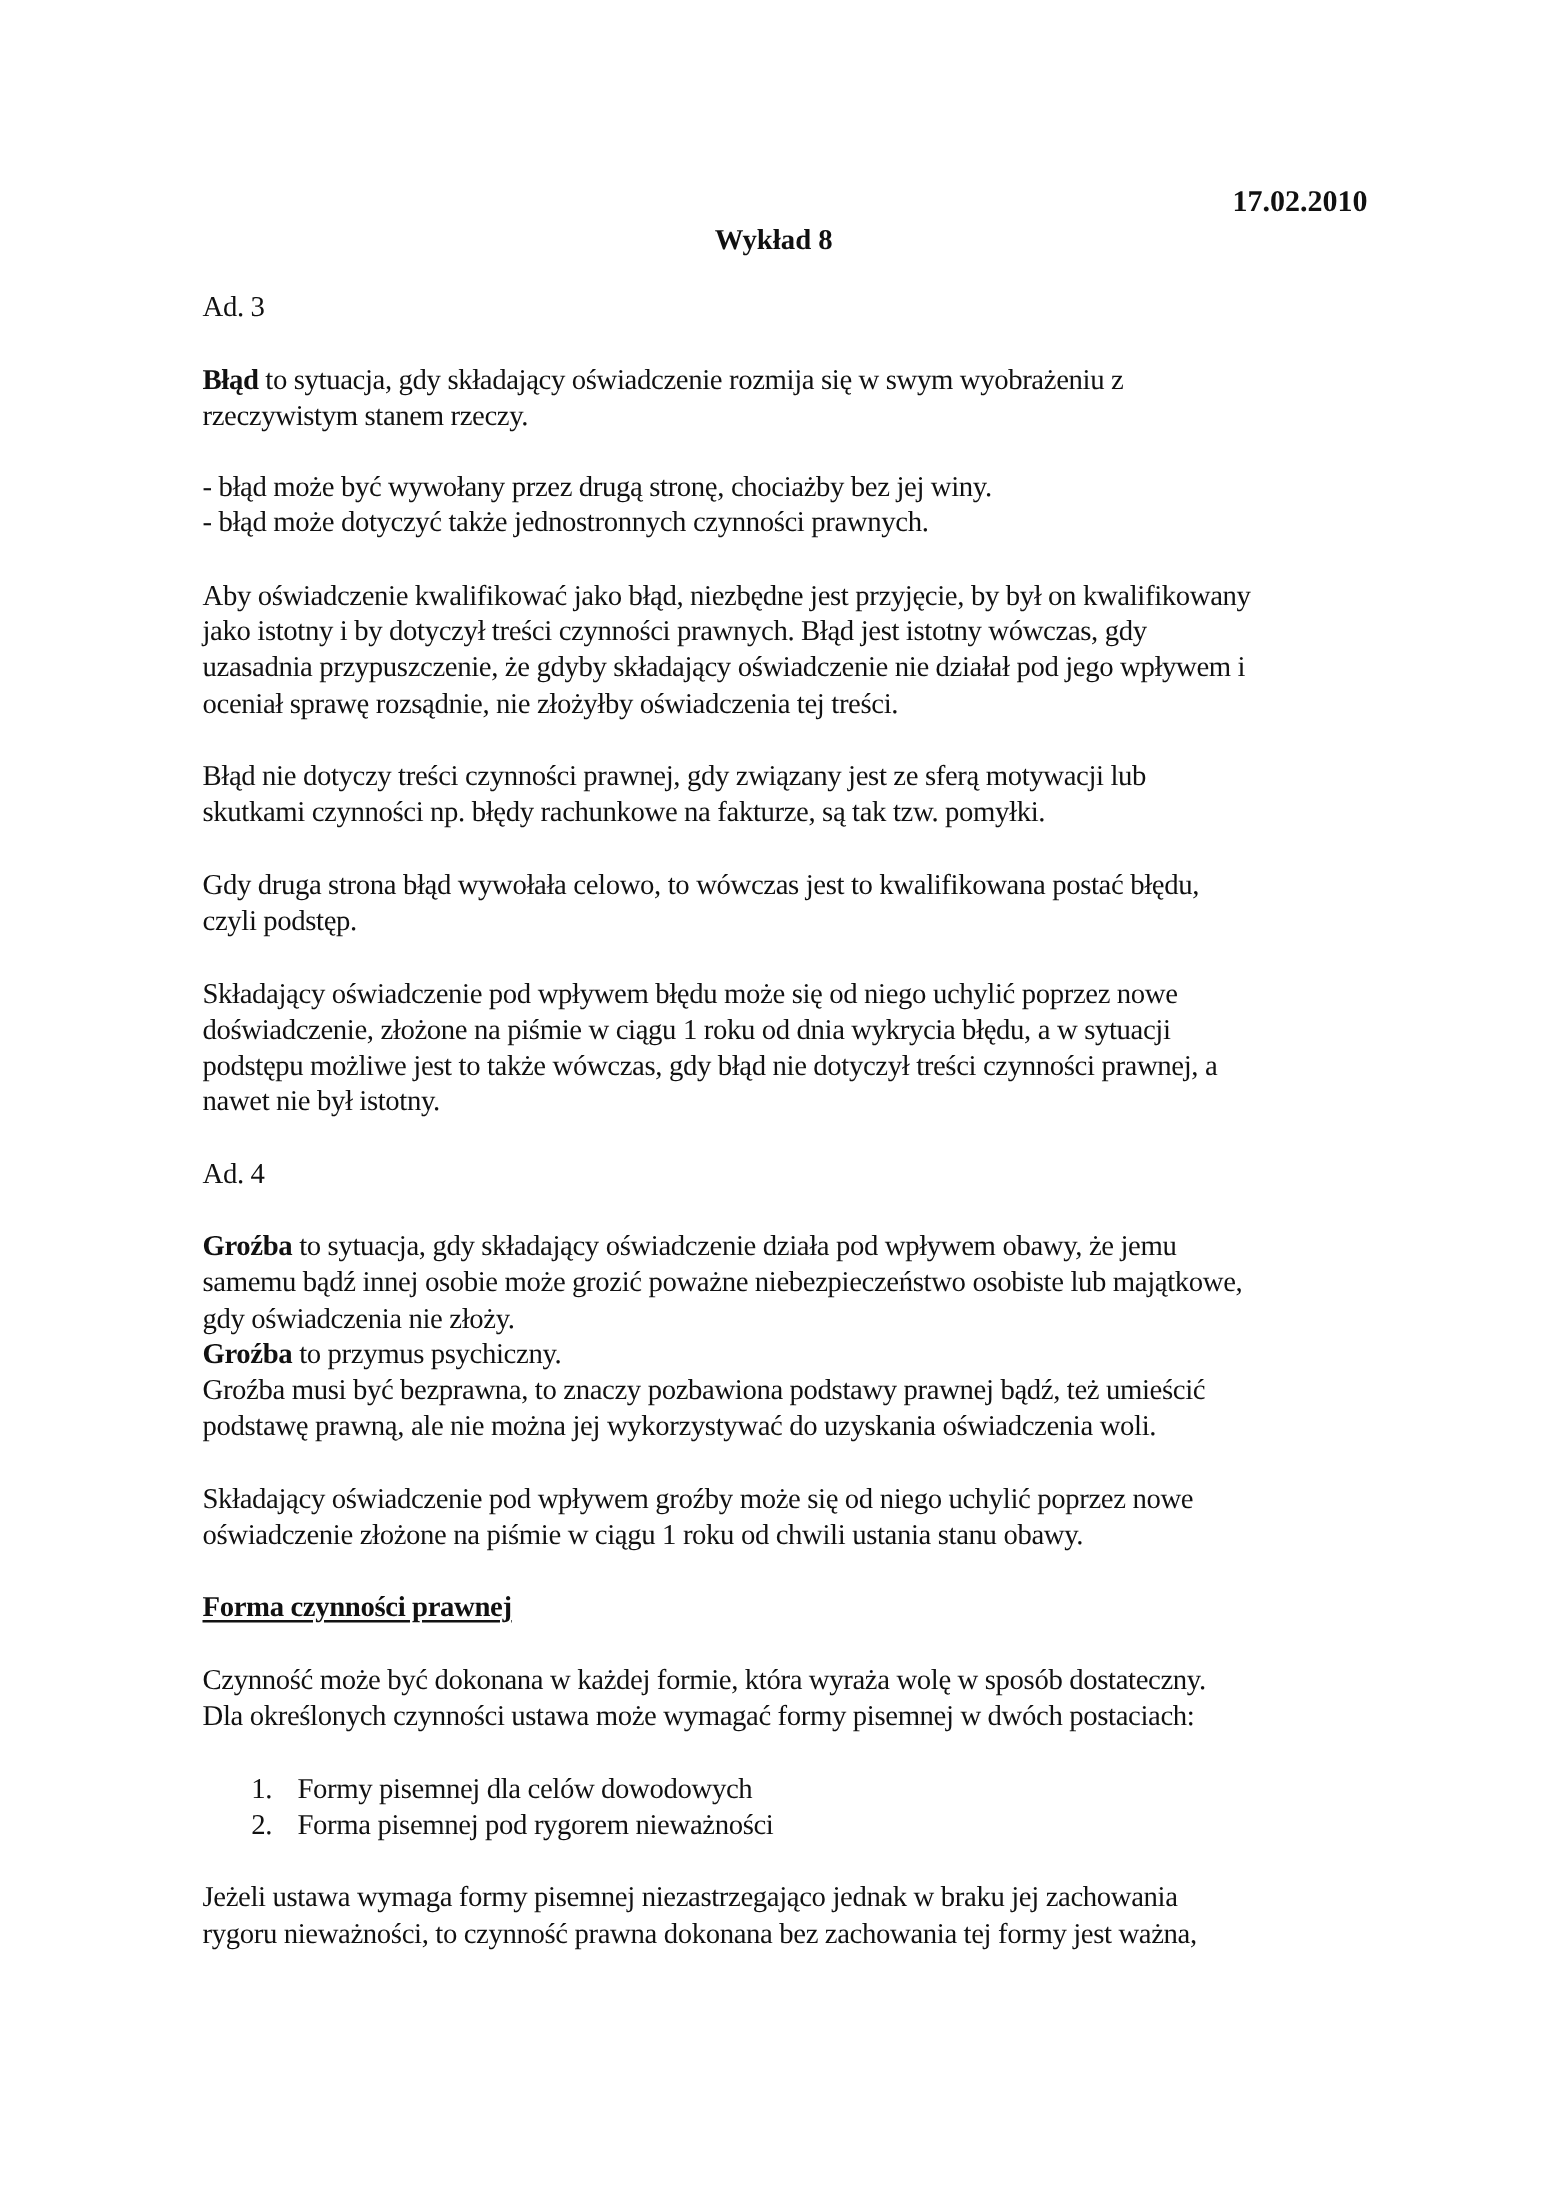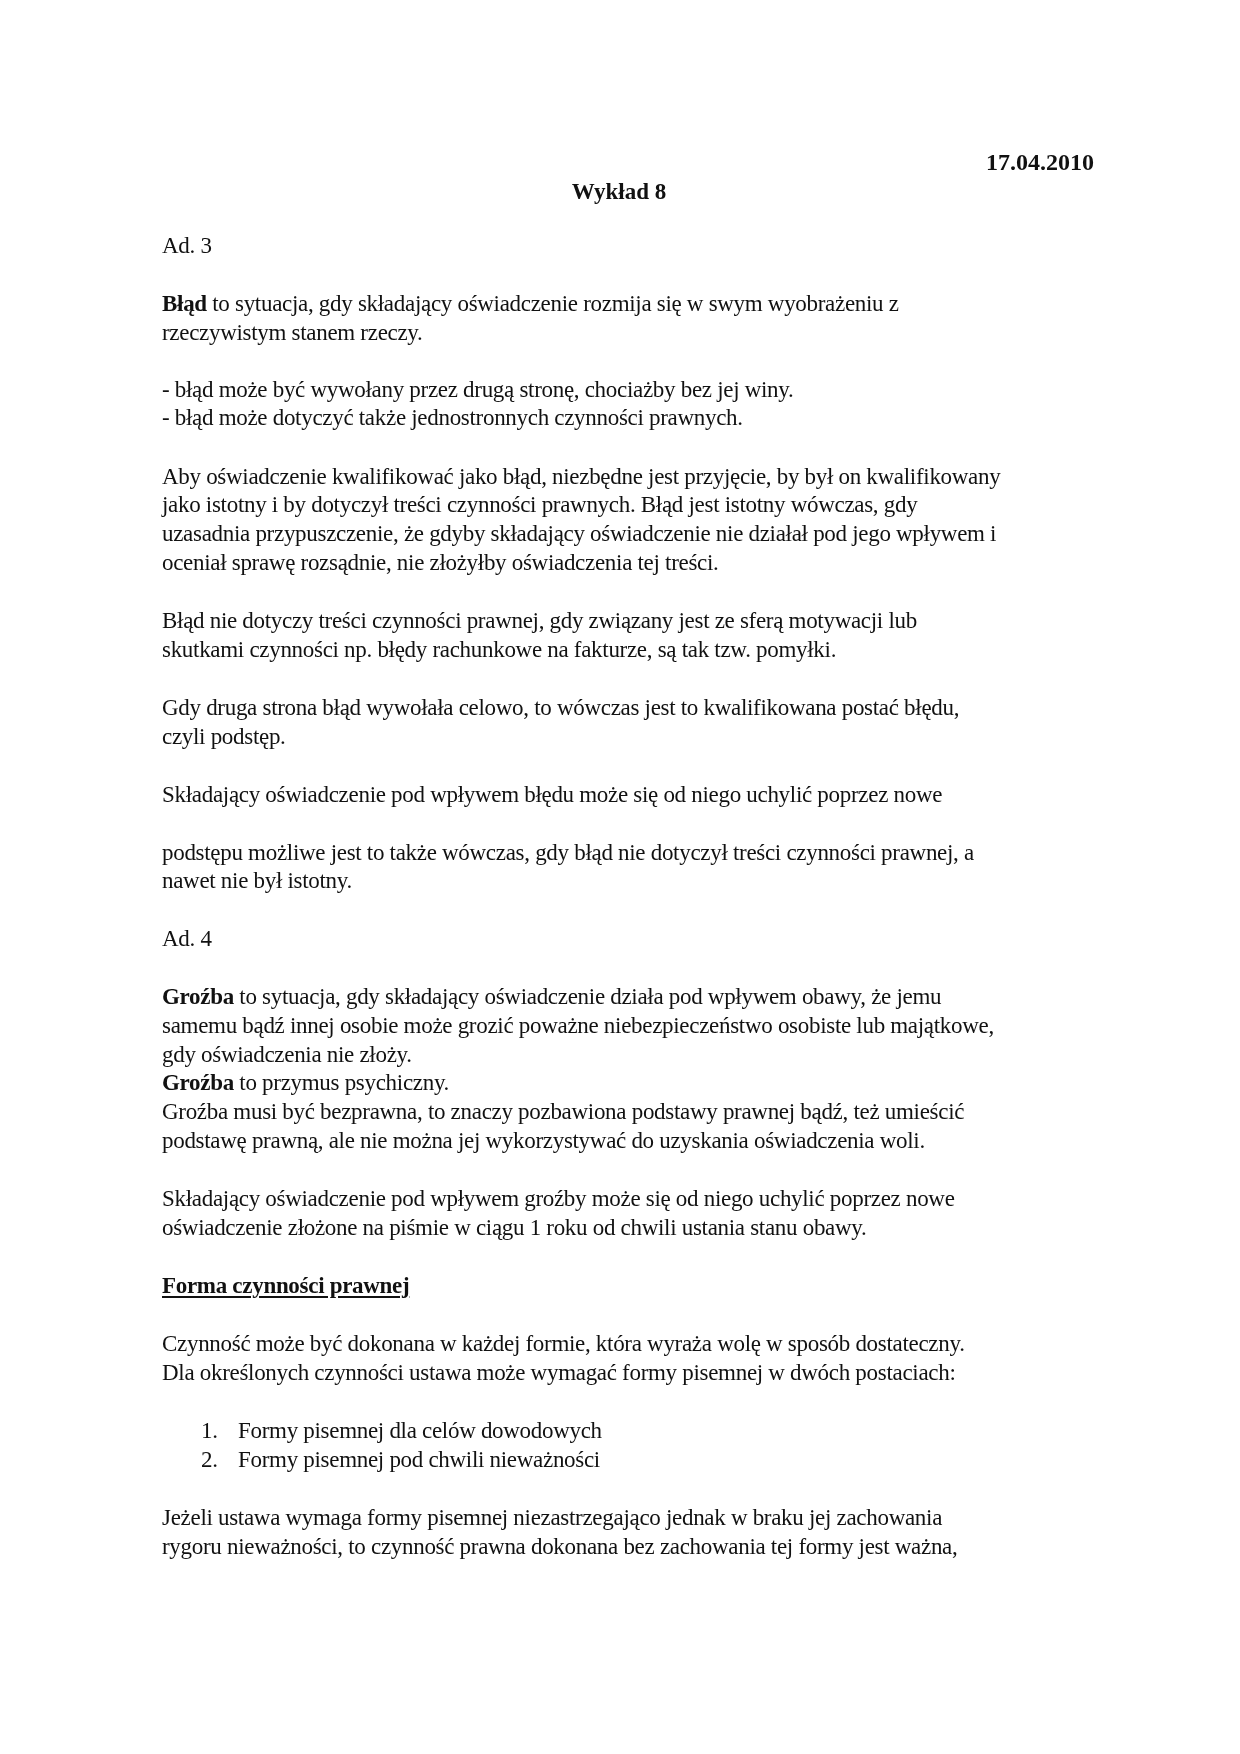--- a/index.html
+++ b/index.html
@@ -28,21 +28,21 @@
   }
   .title span { position: relative; left: -1px; margin-top: 48px; }
   .li-num { position: absolute; left: 186px; }
   .li-text { position: absolute; left: 223px; }
 </style>
 </head>
 <body>
 
 <div class="page">
 
-  <div class="date">17.04.2010</div>
+  <div class="date">17.02.2010</div>
   <div class="title"><span>Wykład 8</span></div>
 
   <div class="line" style="top:232px">Ad. 3</div>
 
   <div class="line" style="top:290px"><span class="b">Błąd</span><span> to sytuacja, gdy składający oświadczenie rozmija się w swym wyobrażeniu z</span></div>
   <div class="line" style="top:319px">rzeczywistym stanem rzeczy.</div>
 
   <div class="line" style="top:376px">- błąd może być wywołany przez drugą stronę, chociażby bez jej winy.</div>
   <div class="line" style="top:404px">- błąd może dotyczyć także jednostronnych  czynności prawnych.</div>
 
@@ -51,20 +51,21 @@
   <div class="line" style="top:520px">uzasadnia przypuszczenie, że gdyby składający oświadczenie nie działał pod jego wpływem i</div>
   <div class="line" style="top:549px">oceniał sprawę rozsądnie, nie złożyłby oświadczenia tej treści.</div>
 
   <div class="line" style="top:607px">Błąd nie dotyczy treści czynności prawnej, gdy związany jest ze sferą motywacji lub</div>
   <div class="line" style="top:636px">skutkami czynności np. błędy rachunkowe na fakturze, są tak tzw. pomyłki.</div>
 
   <div class="line" style="top:694px">Gdy druga strona błąd wywołała celowo, to wówczas jest to kwalifikowana postać błędu,</div>
   <div class="line" style="top:723px">czyli podstęp.</div>
 
   <div class="line" style="top:781px">Składający oświadczenie pod wpływem błędu może się od niego uchylić poprzez nowe</div>
+  <div class="line" style="top:810px">doświadczenie, złożone na piśmie w ciągu 1 roku od dnia wykrycia błędu, a w sytuacji</div>
   <div class="line" style="top:839px">podstępu możliwe jest to także wówczas, gdy błąd nie dotyczył treści czynności prawnej, a</div>
   <div class="line" style="top:867px">nawet nie był istotny.</div>
 
   <div class="line" style="top:925px">Ad. 4</div>
 
   <div class="line" style="top:983px"><span class="b">Groźba</span><span> to sytuacja, gdy składający oświadczenie działa pod wpływem obawy, że jemu</span></div>
   <div class="line" style="top:1012px">samemu bądź innej osobie może grozić poważne niebezpieczeństwo osobiste lub majątkowe,</div>
   <div class="line" style="top:1041px">gdy oświadczenia nie złoży.</div>
   <div class="line" style="top:1069px"><span class="b">Groźba</span><span> to przymus psychiczny.</span></div>
   <div class="line" style="top:1098px">Groźba musi być bezprawna, to znaczy pozbawiona podstawy prawnej bądź, też umieścić</div>
@@ -77,19 +78,19 @@
 
   <div class="line" style="top:1330px">Czynność może być dokonana w każdej formie, która wyraża wolę w sposób dostateczny.</div>
   <div class="line" style="top:1359px">Dla określonych czynności ustawa może wymagać formy pisemnej w dwóch postaciach:</div>
 
   <div class="line" style="top:1417px; left:0">
     <span class="li-num">1.</span>
     <span class="li-text">Formy pisemnej dla celów dowodowych</span>
   </div>
   <div class="line" style="top:1446px; left:0">
     <span class="li-num">2.</span>
-    <span class="li-text">Formy pisemnej pod chwili nieważności</span>
+    <span class="li-text">Forma pisemnej pod rygorem nieważności</span>
   </div>
 
   <div class="line" style="top:1533px">rygoru nieważności, to czynność prawna dokonana bez zachowania tej formy jest ważna,</div>
   <div class="line" style="top:1504px">Jeżeli ustawa wymaga formy pisemnej niezastrzegająco jednak w braku jej zachowania</div>
 
 </div>
 
 </body></html>

